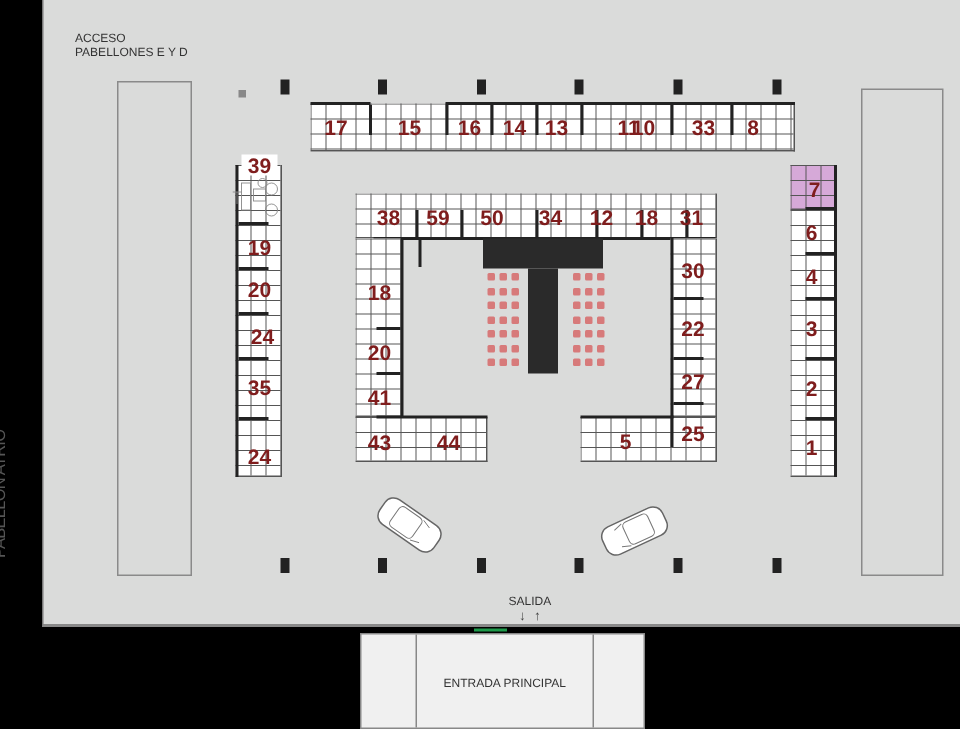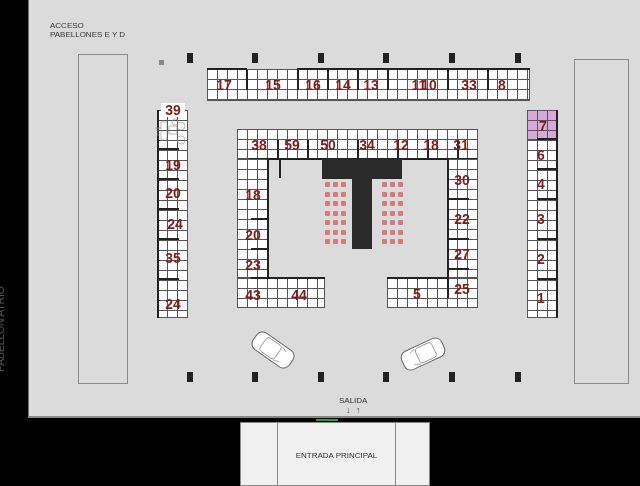--- a/index.html
+++ b/index.html
@@ -122,21 +122,21 @@
   <span class="stand" style="left:420px;top:138px;width:24px;">31</span>
 
   <div class="grid" style="left:208px;top:159px;width:31px;height:119px;"></div>
   <div class="grid" style="left:208px;top:278px;width:88px;height:30px;"></div>
   <div class="wall" style="left:238px;top:158px;width:2px;height:120px;"></div>
   <div class="wall" style="left:222px;top:218px;width:16px;height:2px;"></div>
   <div class="wall" style="left:222px;top:248px;width:16px;height:2px;"></div>
   <div class="wall" style="left:222px;top:277px;width:74px;height:2px;"></div>
   <span class="stand" style="left:212px;top:188px;width:24px;">18</span>
   <span class="stand" style="left:212px;top:228px;width:24px;">20</span>
-  <span class="stand" style="left:212px;top:258px;width:24px;">23</span>
+  <span class="stand" style="left:212px;top:258px;width:24px;">41</span>
   <span class="stand" style="left:212px;top:288px;width:24px;">43</span>
   <span class="stand" style="left:258px;top:288px;width:24px;">44</span>
 
   <div class="grid" style="left:418px;top:159px;width:31px;height:119px;"></div>
   <div class="grid" style="left:358px;top:278px;width:91px;height:30px;"></div>
   <div class="wall" style="left:418px;top:158px;width:2px;height:140px;"></div>
   <div class="wall" style="left:420px;top:198px;width:20px;height:2px;"></div>
   <div class="wall" style="left:420px;top:238px;width:20px;height:2px;"></div>
   <div class="wall" style="left:420px;top:268px;width:20px;height:2px;"></div>
   <div class="wall" style="left:358px;top:277px;width:62px;height:2px;"></div>

